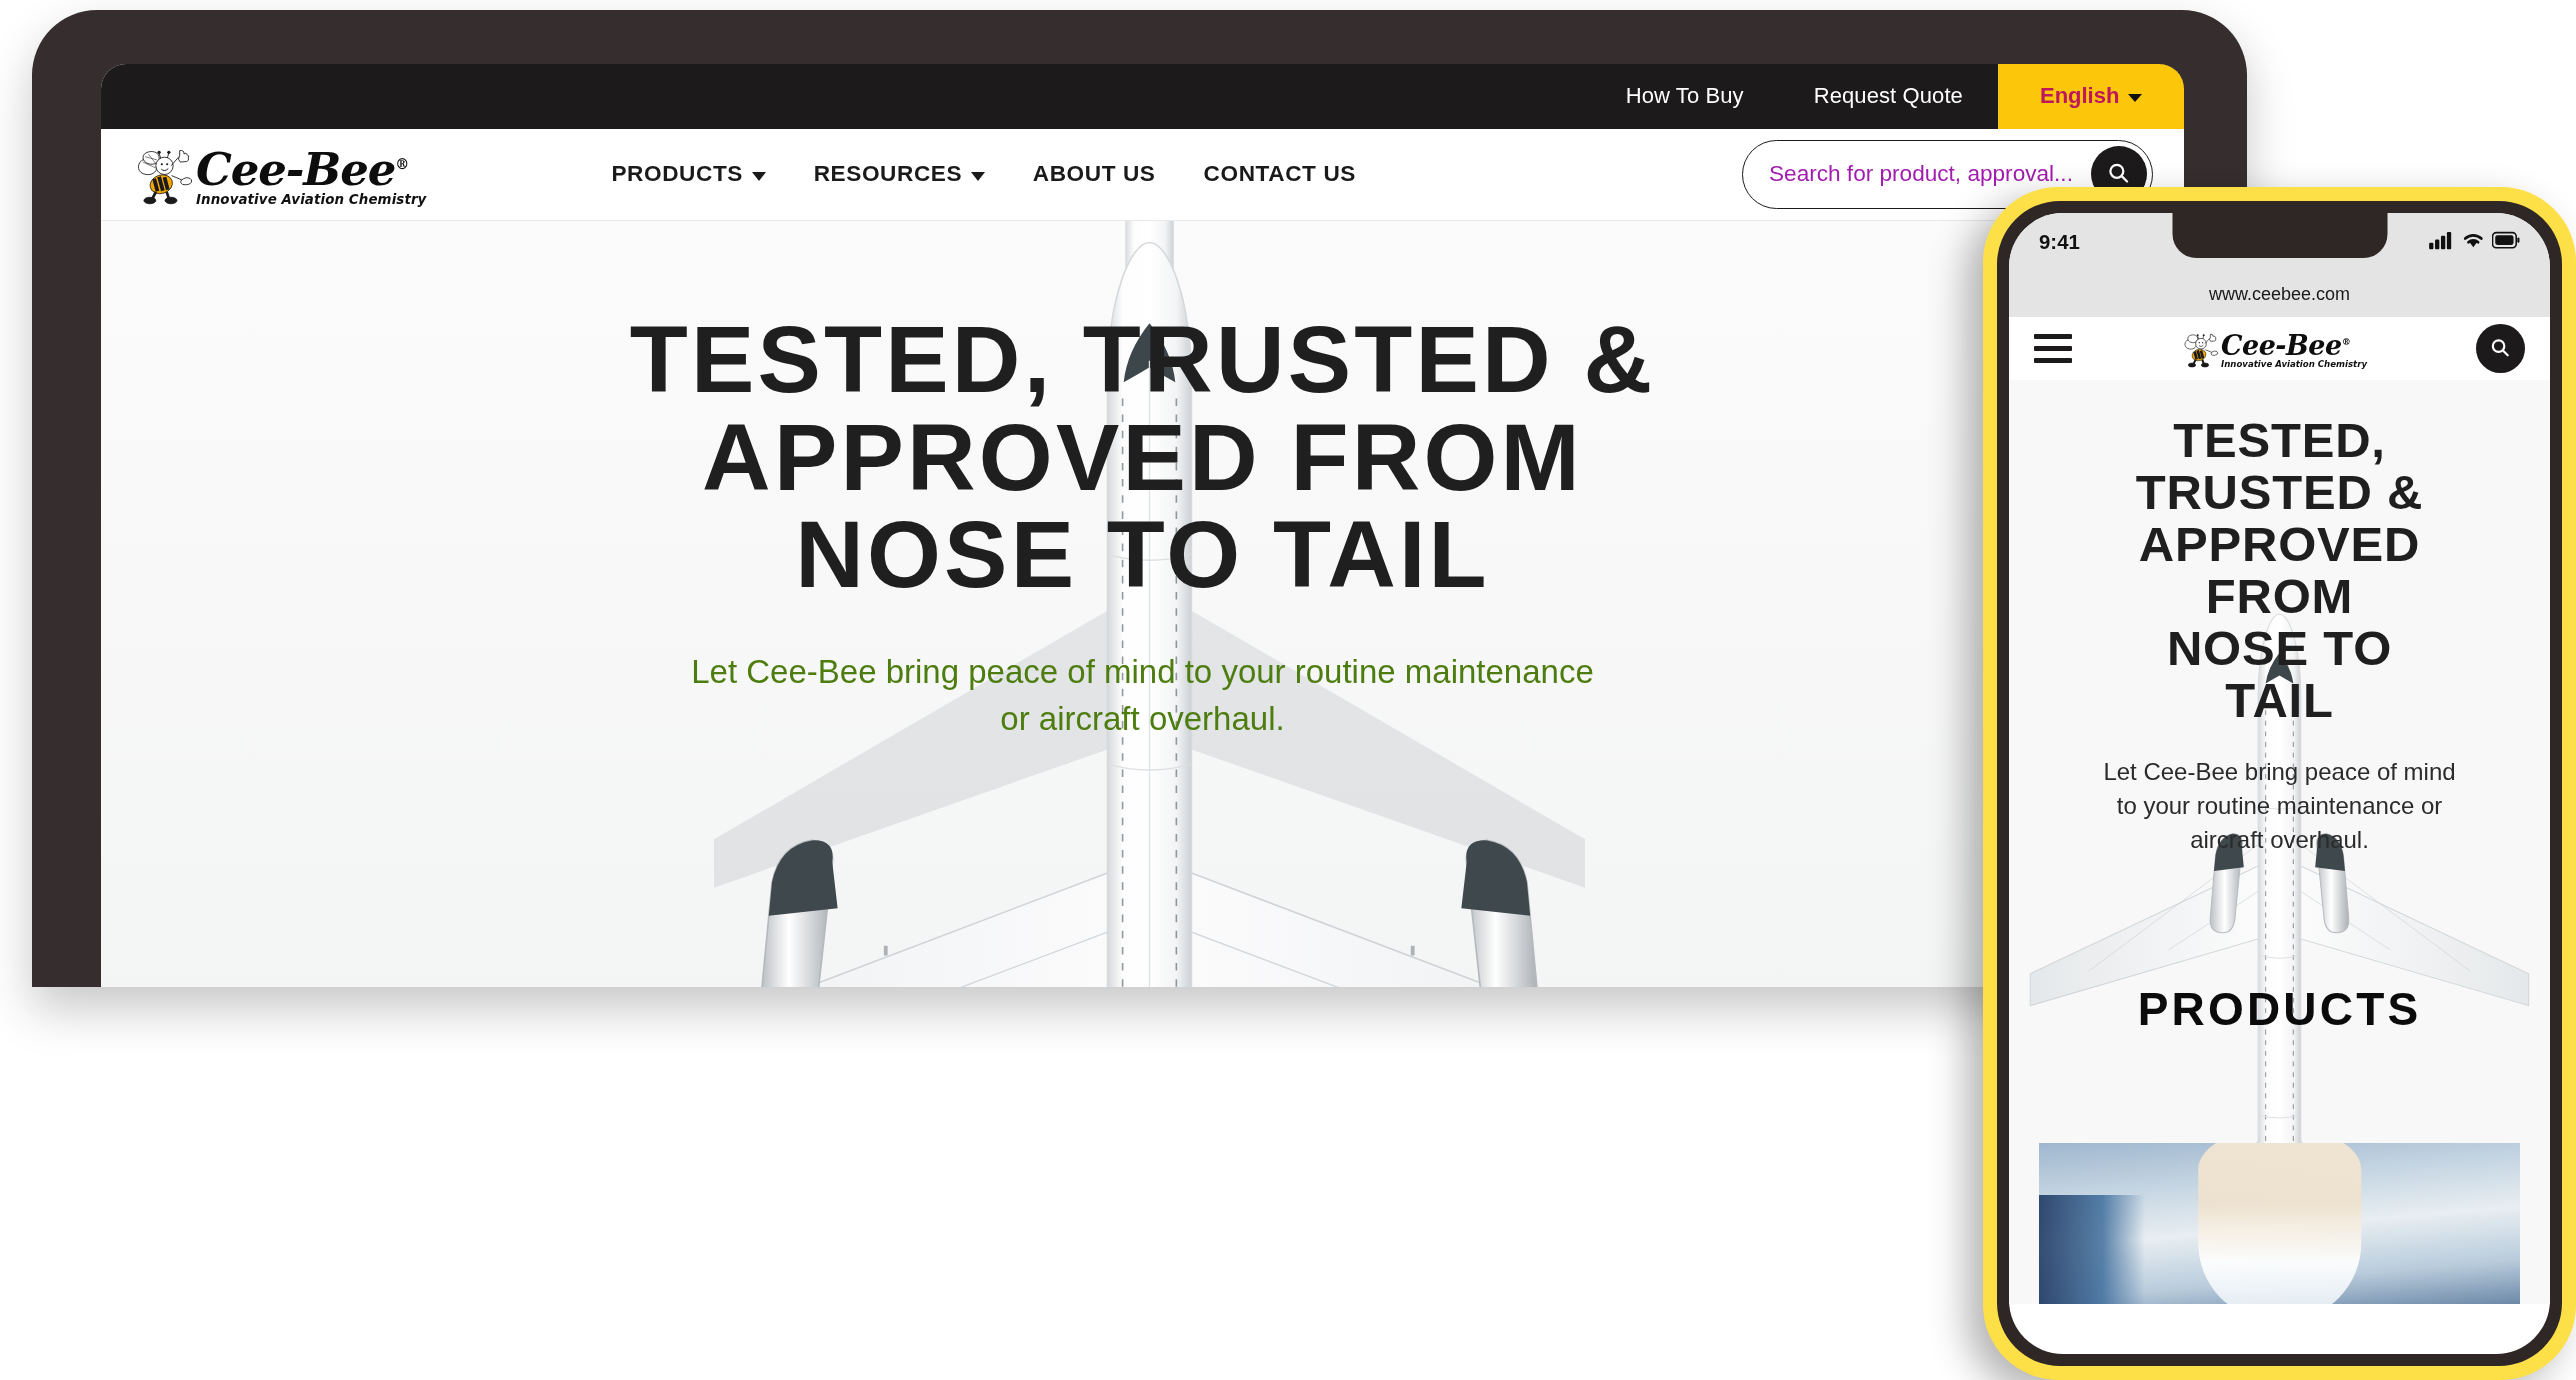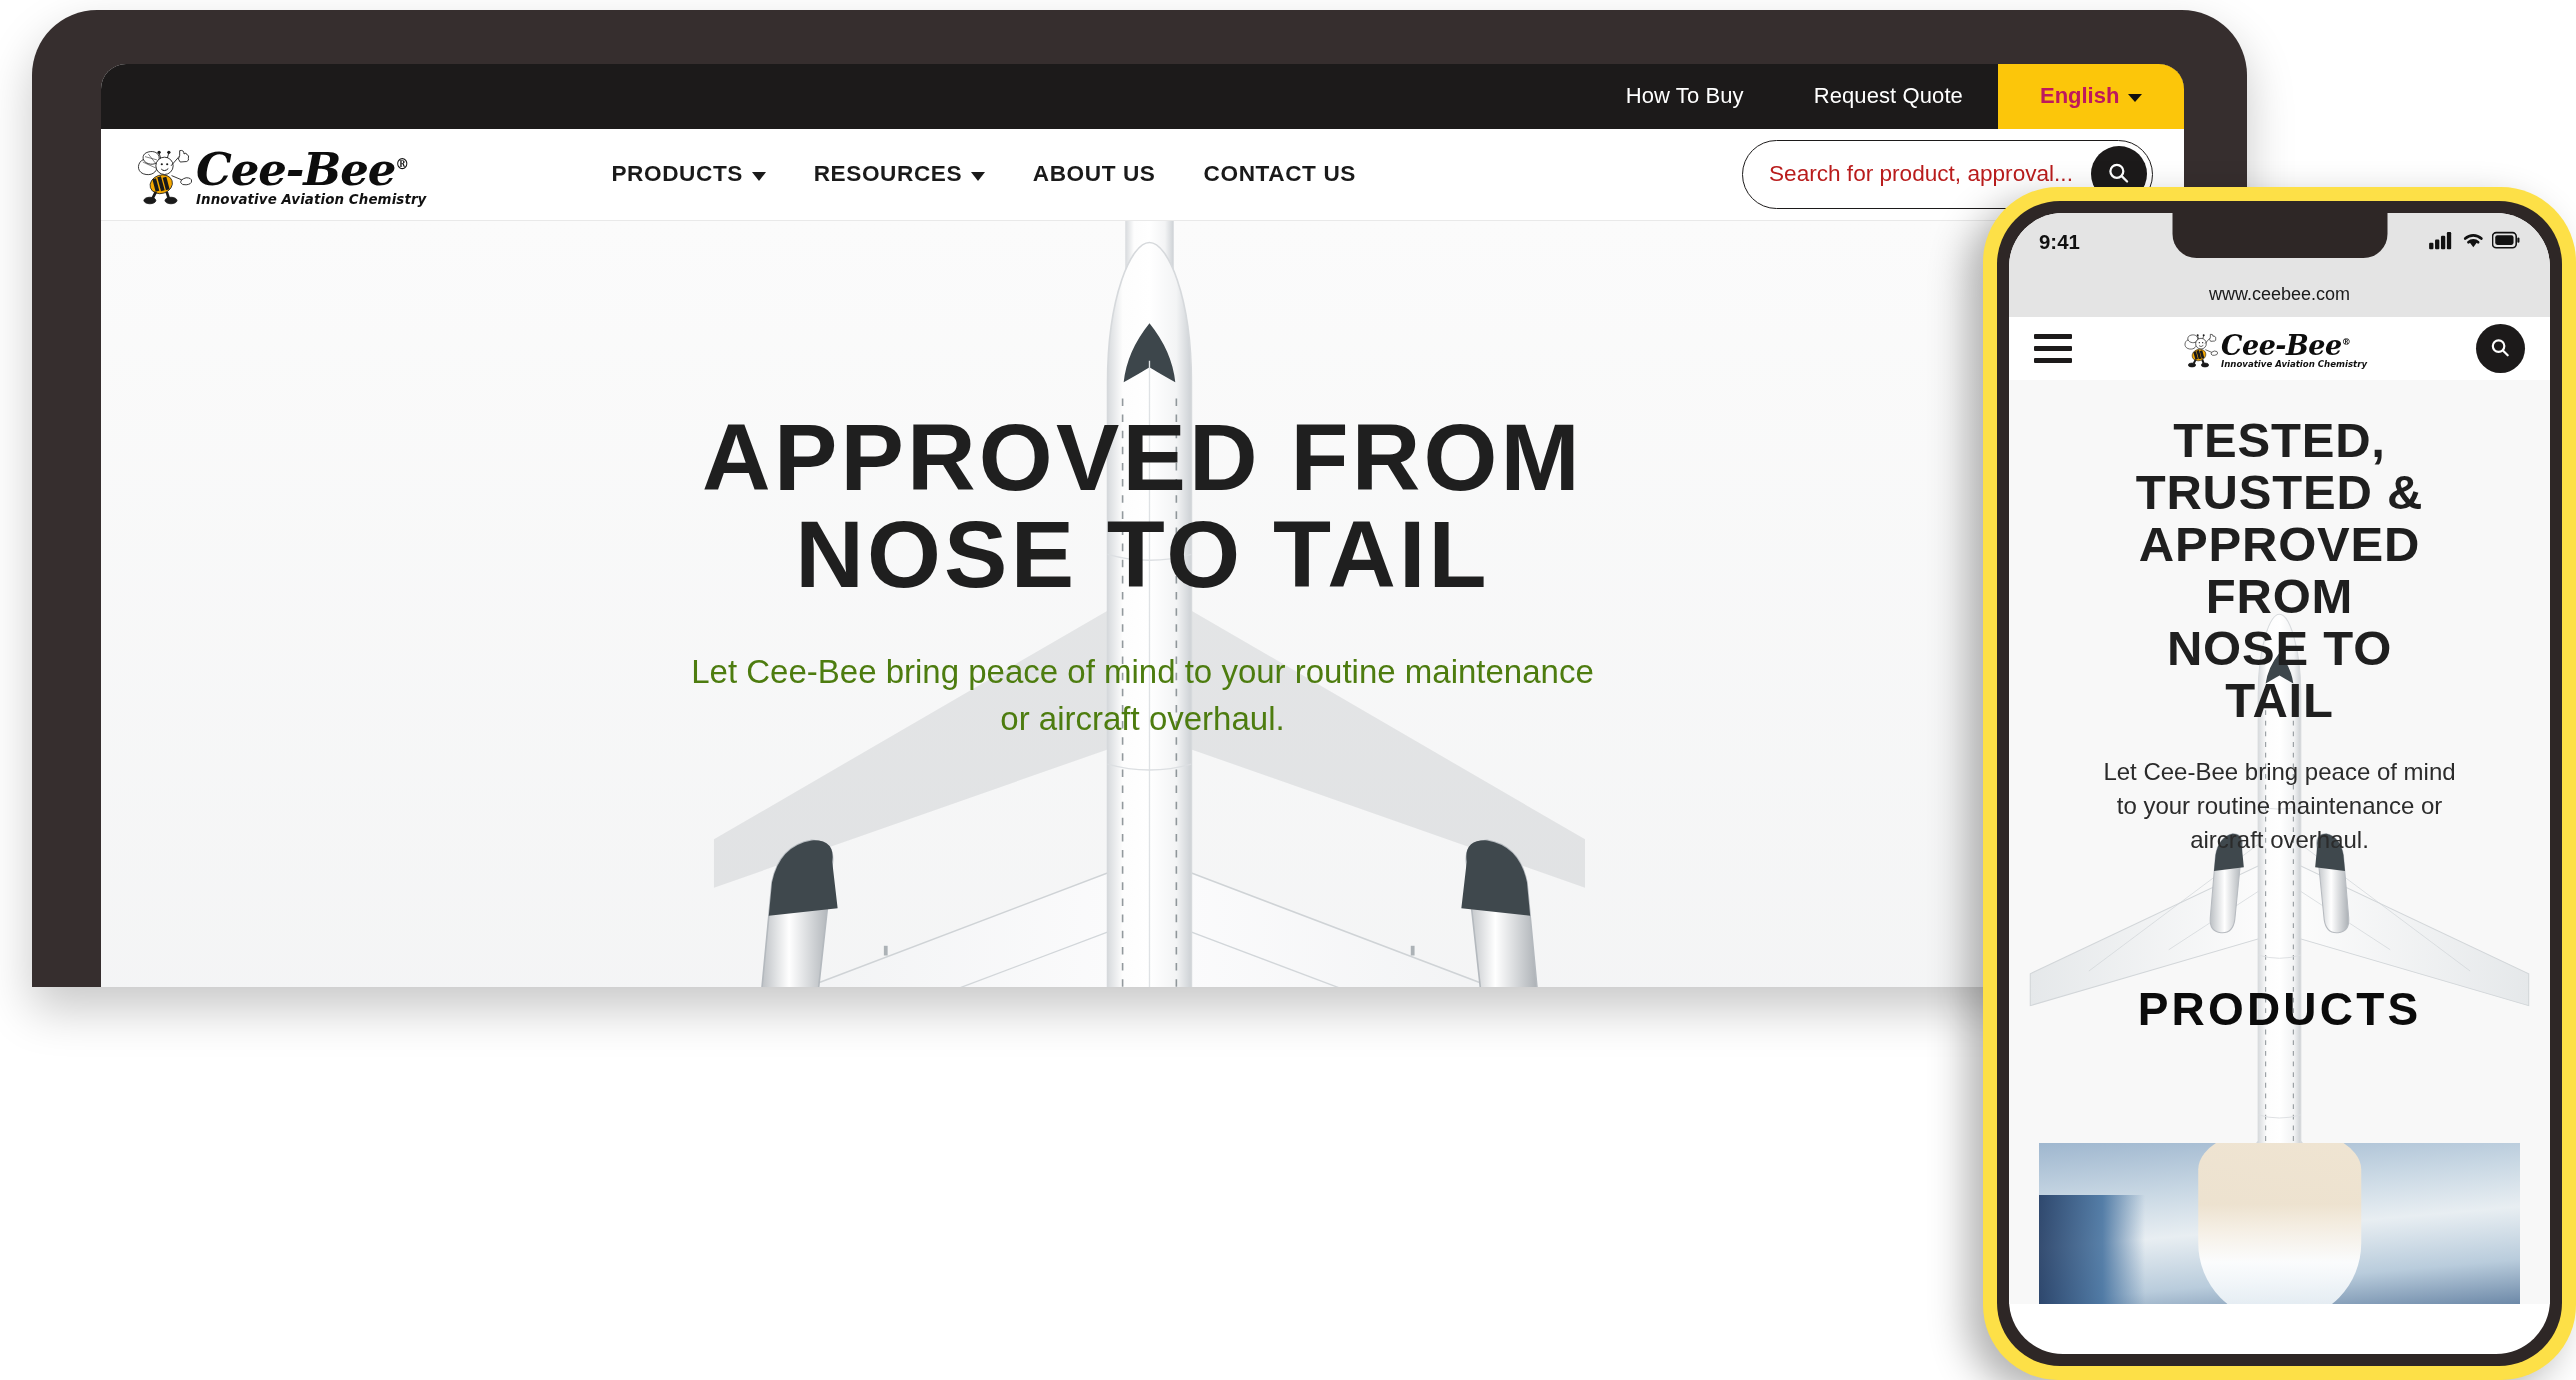--- a/index.html
+++ b/index.html
@@ -75,21 +75,21 @@
     width:0;height:0;border-left:7.5px solid transparent;border-right:7.5px solid transparent;
     border-top:9.1px solid #1a1a1a;display:inline-block;margin-top:4.3px;
   }
 
   .searchbox{
     margin-left:auto; position:relative;
     width:409px;height:67px;border:1.6px solid #1c1a1a;border-radius:38px;
     display:flex;align-items:center;background:#fff;
   }
   .searchbox .ph{
-    font-size:22.6px;color:#b91c1c;padding-left:26px;font-weight:400;white-space:nowrap;
+    font-size:22.6px;color:#a21caf;padding-left:26px;font-weight:400;white-space:nowrap;
   }
   .search-circle{
     position:absolute;right:5.4px;top:50%;transform:translateY(-50%);
     width:56px;height:56px;border-radius:50%;background:#1c1a1a;
     display:flex;align-items:center;justify-content:center;cursor:pointer;
   }
 
   
   .hero{position:relative;height:1215px;background:#f7f7f7;overflow:hidden;}
   .plane-layer{position:absolute;inset:0;}
@@ -370,21 +370,21 @@
           <rect x="1456" y="1348" width="7" height="18"></rect>
             <rect x="2436" y="1348" width="7" height="18"></rect>
           <rect x="1530" y="1650" width="7" height="18"></rect>
             <rect x="2362" y="1650" width="7" height="18"></rect>
           <rect x="1947" y="1830" width="7" height="18"></rect>
         </g>
       </svg>
 
       <div class="hero-copy">
         <h1 class="hero-h1">
-          <br>
+          <span>TESTED, TRUSTED &amp;</span><br>
           <span>APPROVED FROM</span><br>
           <span>NOSE TO TAIL</span>
         </h1>
         <p class="hero-sub">
           <span>Let Cee-Bee bring peace of mind to your routine maintenance</span><br>
           <span>or aircraft overhaul.</span>
         </p>
       </div>
 
       <div class="scroll-arrow">

